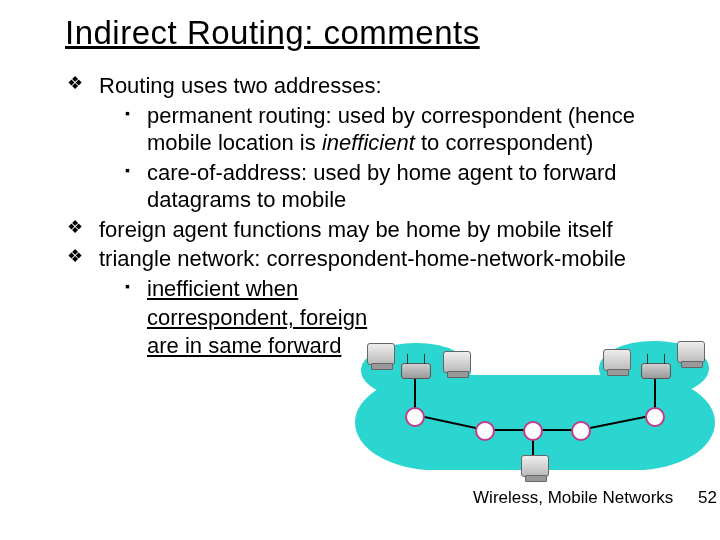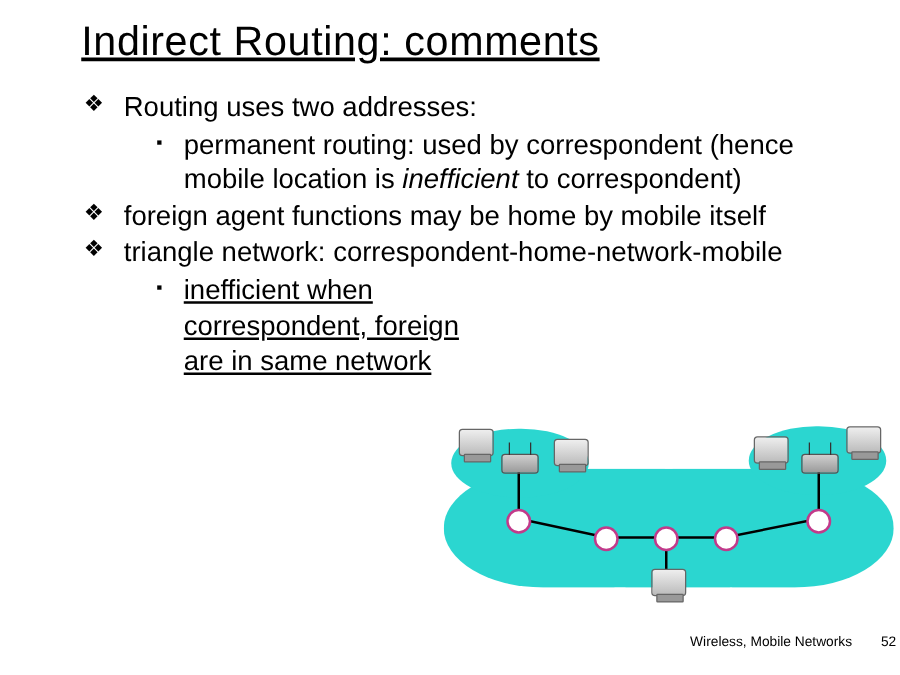--- a/index.html
+++ b/index.html
@@ -68,24 +68,24 @@
     padding-left: 48px;
   }
   .em { font-style: italic; }
 
   .wrap { display:block; max-width: 640px; }
   .narrow { display:block; max-width: 300px; text-decoration: underline; }
 
   
   .footer {
     position: absolute;
-    bottom: 20px;
+    bottom: 32px;
     right: 28px;
     font-family: Arial, Helvetica, sans-serif;
-    font-size: 11px;
+    font-size: 17px;
     color: #000;
   }
   .footer .pagenum { margin-left: 20px; }
 
   
   .diagram {
     position: absolute;
     left: 330px;
     top: 335px;
     width: 360px;
@@ -166,35 +166,38 @@
 <div class="slide">
 
   <h1 class="title">Indirect Routing: comments</h1>
 
   <ul class="lvl1">
     <li>
       <span class="wrap">Routing uses two addresses:</span>
       <ul class="lvl2">
         <li>
           <span>permanent routing: </span><span>used by correspondent (hence mobile location is </span><span class="em">inefficient</span><span> to correspondent)</span>
+        </li>
+        <li>
+          <span class="wrap">care-of-address: used by home agent to forward datagrams to mobile</span>
         </li>
       </ul>
     </li>
     <li>
       <span class="wrap">foreign agent functions may be home by mobile itself</span>
     </li>
     <li>
       <span class="wrap">triangle network: correspondent-home-network-mobile</span>
       <ul class="lvl2">
         <li>
           <span class="narrow">inefficient when</span>
         </li>
       </ul>
       <span class="narrow cont">correspondent, foreign</span>
-      <span class="narrow cont">are in same network</span>
+      <span class="narrow cont">are in same forward</span>
     </li>
   </ul>
 
   <div class="diagram">
     <div class="cloud big"></div>
     <div class="cloud small1"></div>
     <div class="cloud small2"></div>
 
     <svg class="links">
       <polyline points="60,38 60,80 130,95 225,95 300,80 300,38" fill="none" stroke="#000" stroke-width="2"></polyline>

